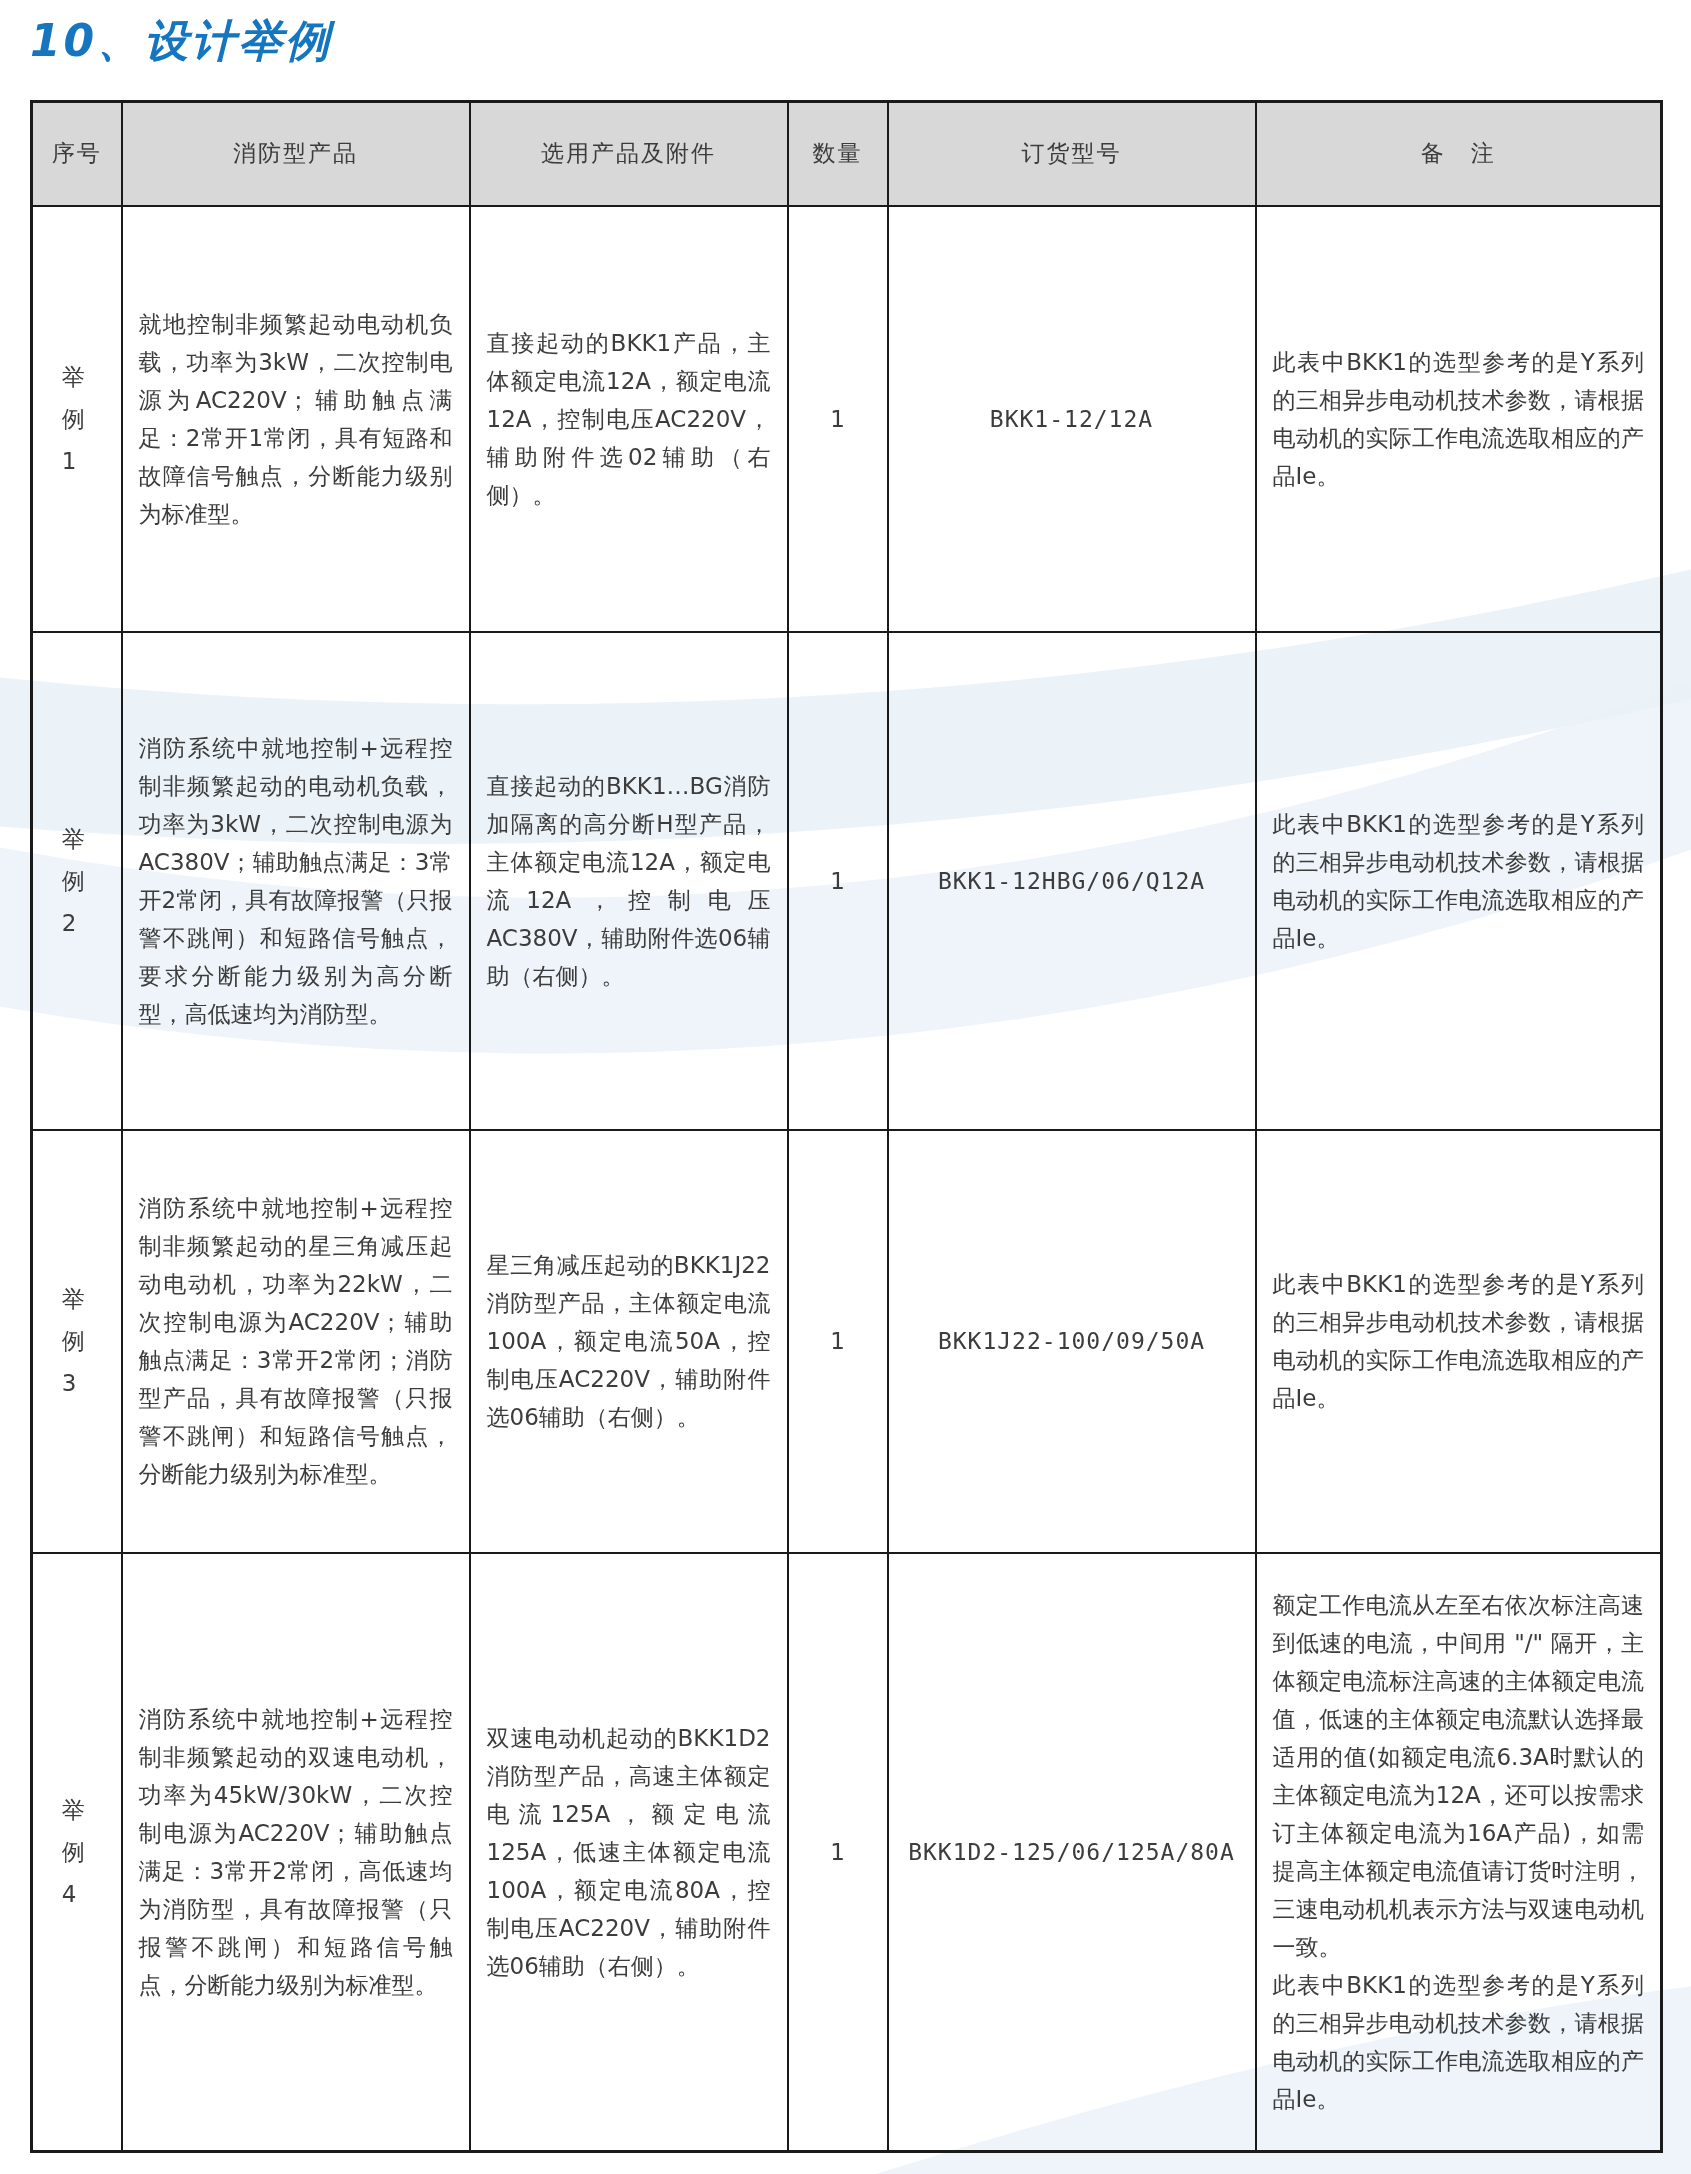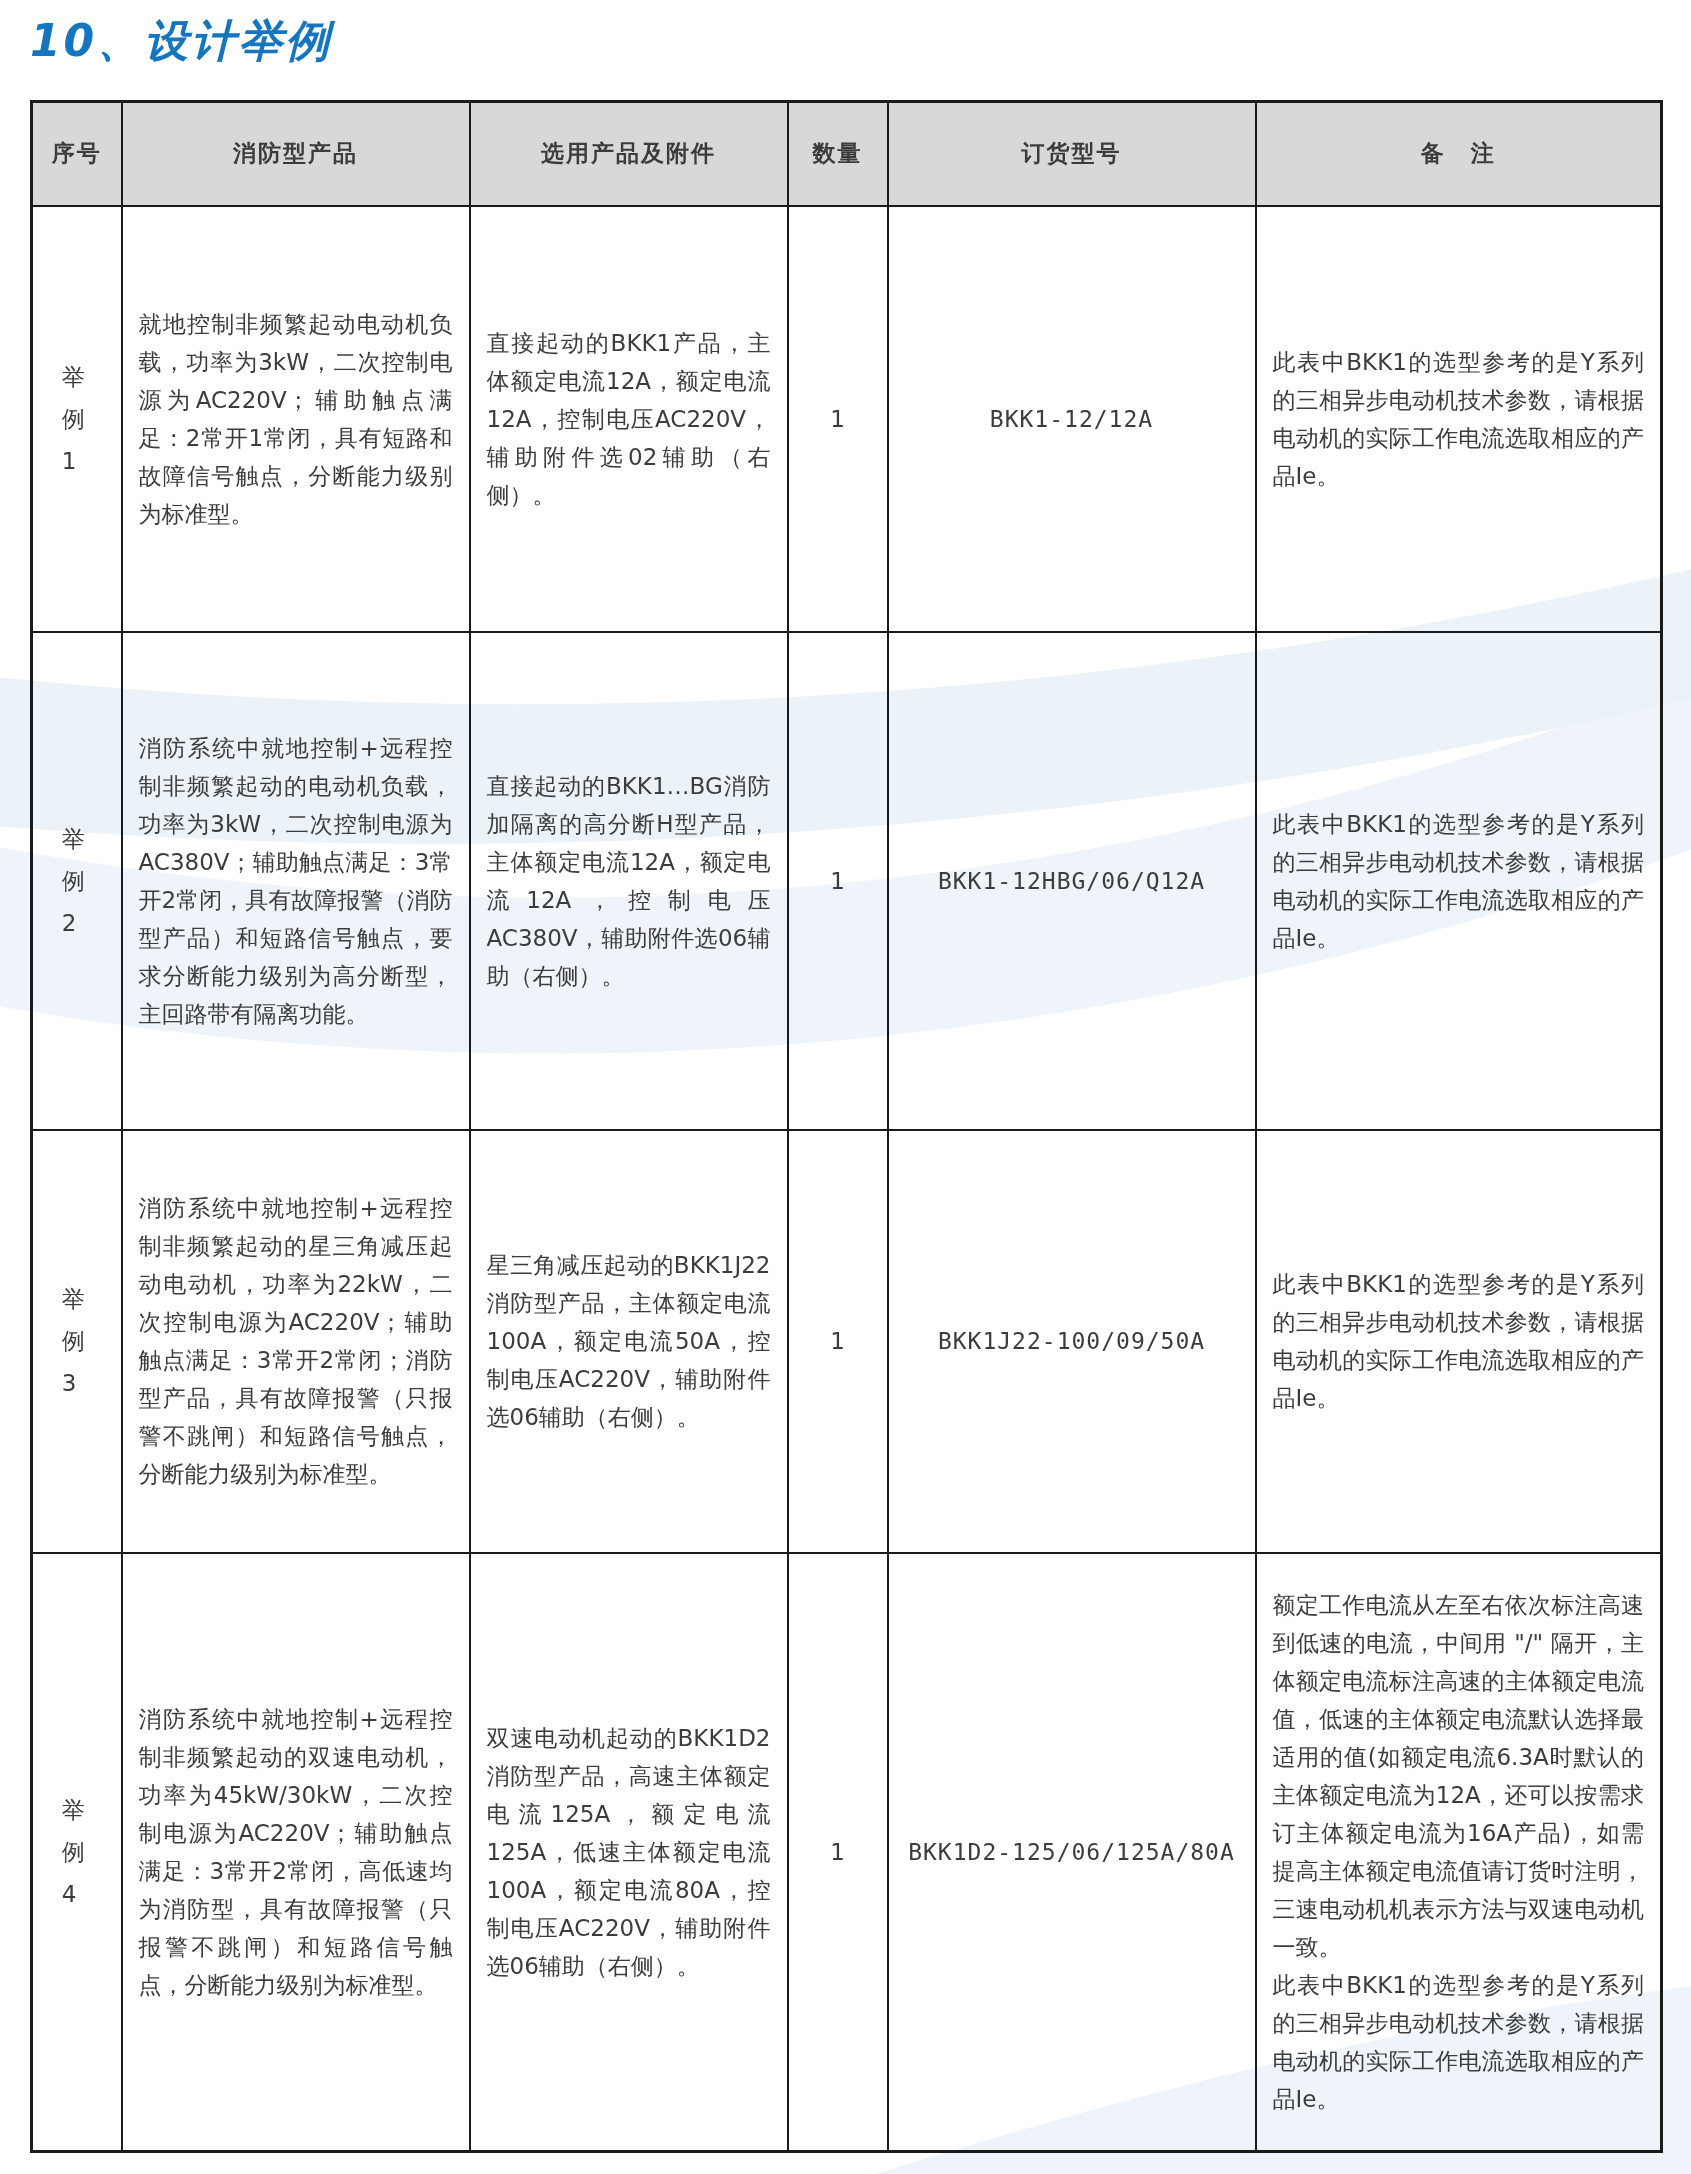--- a/index.html
+++ b/index.html
@@ -21,21 +21,21 @@
   }
   table.design th, table.design td{
     border:2px solid #1a1a1a;
     font-size:23px;
     vertical-align:middle;
     padding:12px 16px;
     overflow:hidden;
   }
   table.design th{
     background:#d8d8d8;
-    font-weight:bold;
+    font-weight:normal;
     text-align:center;
     letter-spacing:2px;
   }
   td.cell-text{
     text-align:justify;
     line-height:38px;
     white-space:pre-line;
   }
   td.cell-center{text-align:center;line-height:38px;}
   .serial-inner{
@@ -86,21 +86,21 @@
     <td class="cell-center"><span class="serial-inner">举例1</span></td>
     <td class="cell-text">就地控制非频繁起动电动机负载，功率为3kW，二次控制电源为AC220V；辅助触点满足：2常开1常闭，具有短路和故障信号触点，分断能力级别为标准型。</td>
     <td class="cell-text">直接起动的BKK1产品，主体额定电流12A，额定电流12A，控制电压AC220V，辅助附件选02辅助（右侧）。</td>
     <td class="cell-center">1</td>
     <td class="cell-center model-text">BKK1-12/12A</td>
     <td class="cell-text">此表中BKK1的选型参考的是Y系列的三相异步电动机技术参数，请根据电动机的实际工作电流选取相应的产品Ie。</td>
   </tr>
 
   <tr class="r2">
     <td class="cell-center"><span class="serial-inner">举例2</span></td>
-    <td class="cell-text">消防系统中就地控制+远程控制非频繁起动的电动机负载，功率为3kW，二次控制电源为AC380V；辅助触点满足：3常开2常闭，具有故障报警（消防型产品）和短路信号触点，要求分断能力级别为高分断型，主回路带有隔离功能。</td>
+    <td class="cell-text">消防系统中就地控制+远程控制非频繁起动的电动机负载，功率为3kW，二次控制电源为AC380V；辅助触点满足：3常开2常闭，具有故障报警（只报警不跳闸）和短路信号触点，要求分断能力级别为高分断型，高低速均为消防型。</td>
     <td class="cell-text">直接起动的BKK1…BG消防加隔离的高分断H型产品，主体额定电流12A，额定电流12A，控制电压AC380V，辅助附件选06辅助（右侧）。</td>
     <td class="cell-center">1</td>
     <td class="cell-center model-text">BKK1-12HBG/06/Q12A</td>
     <td class="cell-text">此表中BKK1的选型参考的是Y系列的三相异步电动机技术参数，请根据电动机的实际工作电流选取相应的产品Ie。</td>
   </tr>
 
   <tr class="r3">
     <td class="cell-center"><span class="serial-inner">举例3</span></td>
     <td class="cell-text">消防系统中就地控制+远程控制非频繁起动的星三角减压起动电动机，功率为22kW，二次控制电源为AC220V；辅助触点满足：3常开2常闭；消防型产品，具有故障报警（只报警不跳闸）和短路信号触点，分断能力级别为标准型。</td>
     <td class="cell-text">星三角减压起动的BKK1J22消防型产品，主体额定电流100A，额定电流50A，控制电压AC220V，辅助附件选06辅助（右侧）。</td>

